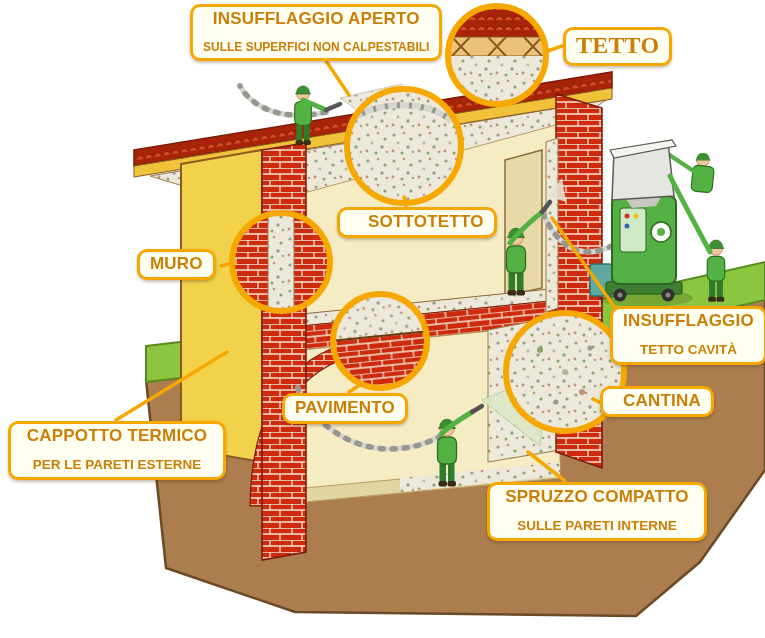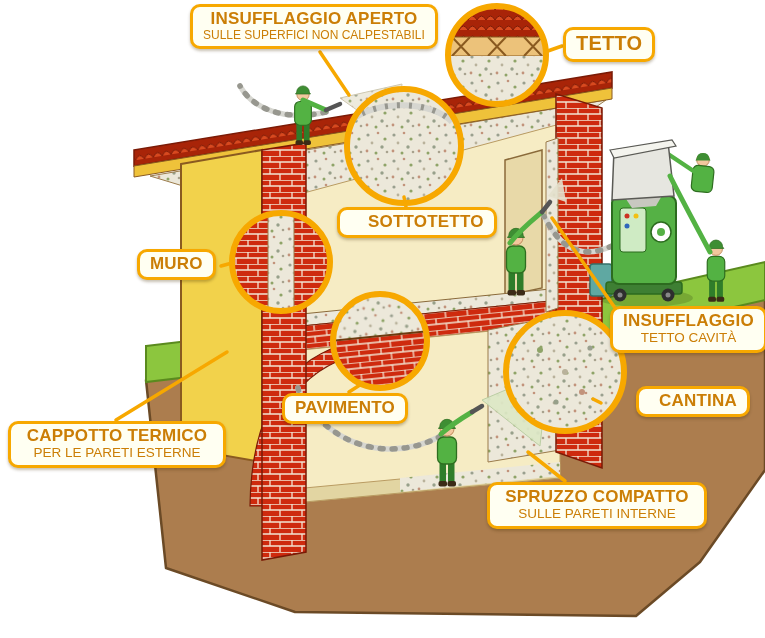--- a/index.html
+++ b/index.html
@@ -3,22 +3,22 @@
 <meta charset="utf-8">
 <style>
   html,body{margin:0;padding:0;background:#fff;}
   .scene{position:relative;width:765px;height:638px;background:#ffffff;overflow:hidden;
          font-family:"Liberation Sans",sans-serif;}
   .scene svg.art{position:absolute;left:0;top:0;}
   .lbl{position:absolute;background:#FFFFF2;border:3px solid #F7A800;border-radius:10px;
        padding:3px 10px 4px;text-align:center;color:#CB7E06;line-height:1.08;
        box-shadow:0 2px 3px rgba(70,45,0,.30);box-sizing:border-box;}
   .lbl .t{font-weight:bold;font-size:17px;letter-spacing:.2px;white-space:nowrap;}
-  .lbl .t.big{font-size:20px;}
-  .lbl .s{font-weight:normal;font-size:12px;margin-top:1px;white-space:nowrap;}
+  .lbl .t.big{font-size:24px;font-family:Liberation Serif, serif;}
+  .lbl .s{font-weight:bold;font-size:12px;margin-top:13px;white-space:nowrap;}
   .lbl .s.lg{font-size:13.5px;}
   .logo{position:absolute;left:634px;top:86px;width:132px;text-align:center;}
   .logo .house{display:block;margin:0 auto;}
   .logo .nm{color:#2E8B22;font-weight:bold;font-size:15px;letter-spacing:.4px;white-space:nowrap;}
   .logo .nm .reg{font-size:8px;vertical-align:super;}
   .logo .tag{color:#E08A00;font-weight:bold;font-size:6.5px;letter-spacing:.5px;margin-top:1px;white-space:nowrap;}
 </style>
 </head>
 <body>
 
@@ -261,21 +261,21 @@
 
 <div class="lbl" style="left:282px;top:393px;">
   <div class="t">PAVIMENTO</div>
 </div>
 
 <div class="lbl" style="left:610px;top:306px;min-width:152px;">
   <div class="t">INSUFFLAGGIO</div>
   <div class="s lg">TETTO CAVITÀ</div>
 </div>
 
-<div class="lbl" style="left:636px;top:386px;padding-left:20px;">
+<div class="lbl" style="left:600px;top:386px;padding-left:20px;">
   <div class="t">CANTINA</div>
 </div>
 
 <div class="lbl" style="left:487px;top:482px;min-width:220px;">
   <div class="t">SPRUZZO COMPATTO</div>
   <div class="s lg">SULLE PARETI INTERNE</div>
 </div>
 
 
 </div>

